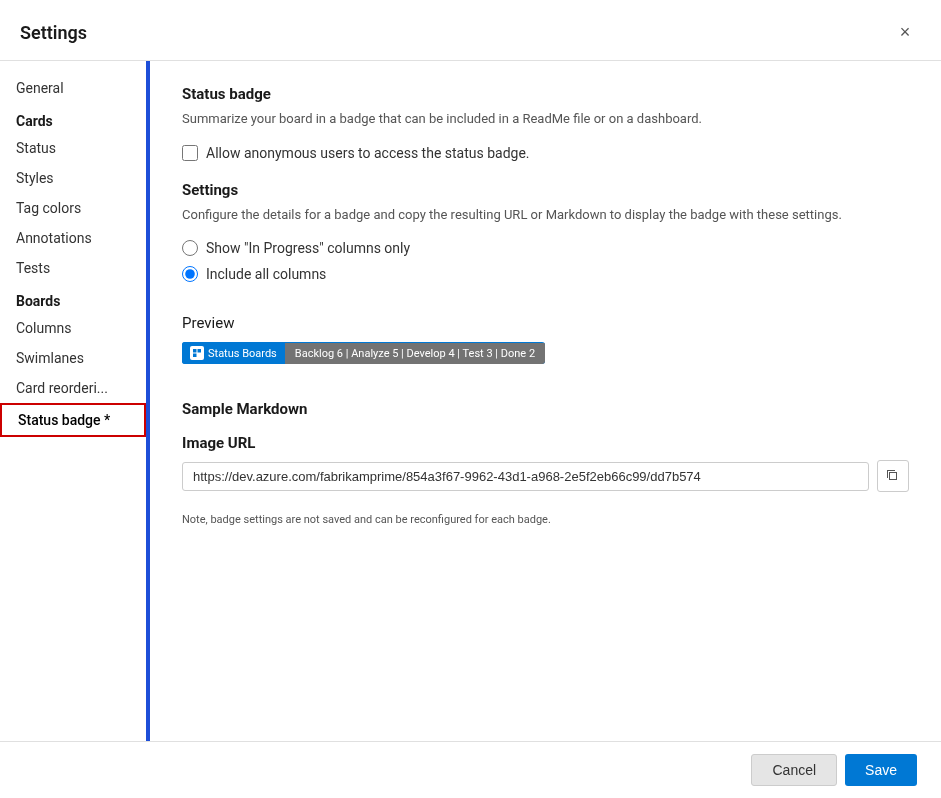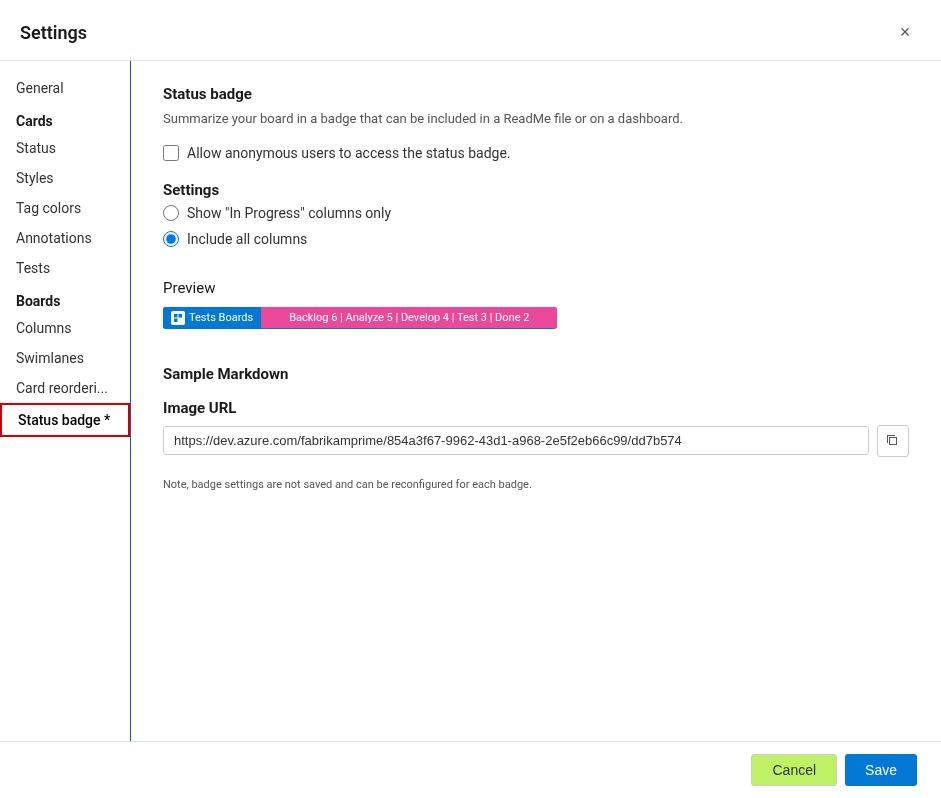--- a/index.html
+++ b/index.html
@@ -44,22 +44,22 @@
       display: flex;
       align-items: center;
       justify-content: center;
       border-radius: 3px;
     }
     .dialog-body {
       display: flex;
       flex: 1;
     }
     .sidebar {
-      width: 131px;
-      border-right: 1px solid #1d4ed8;
+      width: 150px;
+      border-right: 4px solid #1d4ed8;
       padding: 12px 0;
       flex-shrink: 0;
     }
     .sidebar-item {
       padding: 7px 16px;
       cursor: pointer;
       color: #333;
       font-size: 14px;
     }
     .sidebar-item.active {
@@ -152,24 +152,24 @@
       border-radius: 2px;
       display: flex;
       align-items: center;
       justify-content: center;
     }
     .badge-logo-icon svg {
       width: 10px;
       height: 10px;
     }
     .badge-stats {
-      background: #ec4899;
+      background: #737373;
       color: #fff;
       font-size: 11px;
-      padding: 4px 28px;
+      padding: 4px 10px;
     }
     .field-label {
       font-size: 15px;
       font-weight: 700;
       color: #1a1a1a;
       margin-bottom: 8px;
       margin-top: 16px;
     }
     .input-row {
       display: flex;
@@ -209,21 +209,21 @@
     .dialog-footer {
       display: flex;
       justify-content: flex-end;
       gap: 8px;
       padding: 12px 24px;
       border-top: 1px solid #e0e0e0;
     }
     .btn-cancel {
       padding: 7px 20px;
       border: 1px solid #ccc;
-      background: #bef264;
+      background: #e5e5e5;
       border-radius: 3px;
       cursor: pointer;
       font-size: 14px;
       color: #333;
     }
     .btn-save {
       padding: 7px 20px;
       border: none;
       background: #0078d4;
       border-radius: 3px;
@@ -265,41 +265,42 @@
     <div class="content">
       <div class="section-title">Status badge</div>
       <div class="section-desc">Summarize your board in a badge that can be included in a ReadMe file or on a dashboard.</div>
 
       <div class="checkbox-row">
         <input type="checkbox" id="anon-check" style="">
         <label class="checkbox-label" for="anon-check">Allow anonymous users to access the status badge.</label>
       </div>
 
       <div class="section-title">Settings</div>
+      <div class="section-desc">Configure the details for a badge and copy the resulting URL or Markdown to display the badge with these settings.</div>
 
       <div class="radio-row">
         <input type="radio" name="columns" id="radio-in-progress" style="">
         <label class="radio-label" for="radio-in-progress">Show "In Progress" columns only</label>
       </div>
       <div class="radio-row">
         <input type="radio" name="columns" id="radio-all" checked="" style="">
         <label class="radio-label" for="radio-all">Include all columns</label>
       </div>
 
       <div class="preview-label">Preview</div>
       <div class="preview-badge">
         <div class="badge-logo">
           <div class="badge-logo-icon">
             <svg viewBox="0 0 10 10" fill="none" xmlns="http://www.w3.org/2000/svg">
               <rect x="1" y="1" width="3.5" height="3.5" fill="#0078d4"></rect>
               <rect x="5.5" y="1" width="3.5" height="3.5" fill="#0078d4"></rect>
               <rect x="1" y="5.5" width="3.5" height="3.5" fill="#0078d4"></rect>
             </svg>
           </div>
-          <span>Tests Boards</span>
+          <span>Status Boards</span>
         </div>
         <div class="badge-stats">Backlog 6 | Analyze 5 | Develop 4 | Test 3 | Done 2</div>
       </div>
 
       <div class="field-label">Sample Markdown</div>
 
       <div class="field-label">Image URL</div>
       <div class="input-row">
         <input type="text" class="text-input" readonly="" value="https://dev.azure.com/fabrikamprime/854a3f67-9962-43d1-a968-2e5f2eb66c99/dd7b574" style="">
         <button class="copy-btn" title="Copy">

